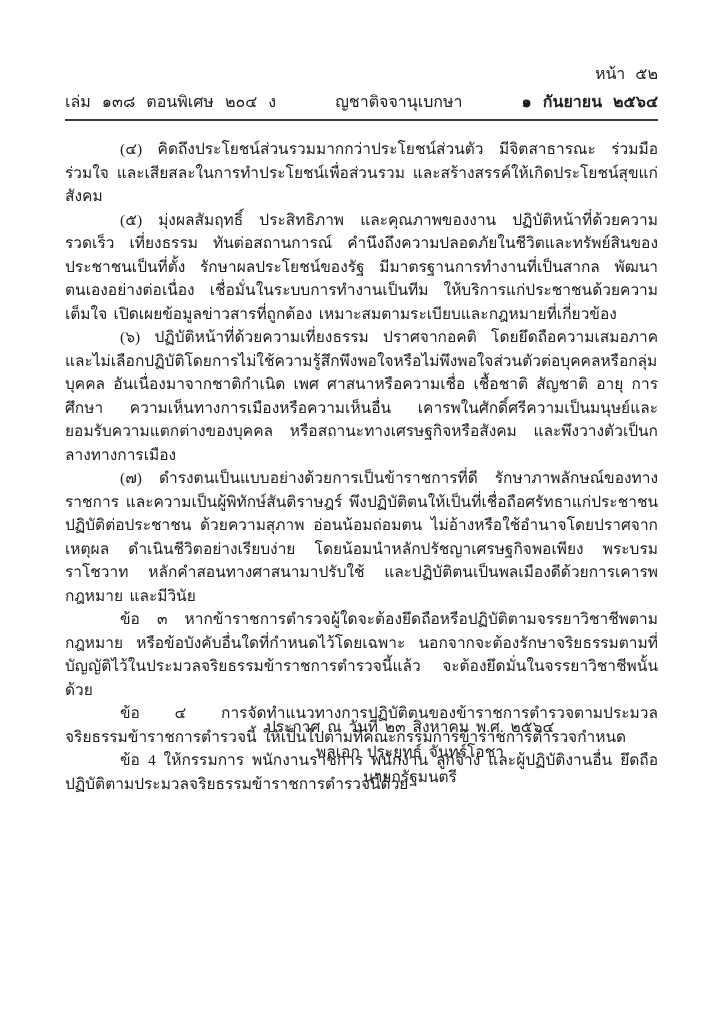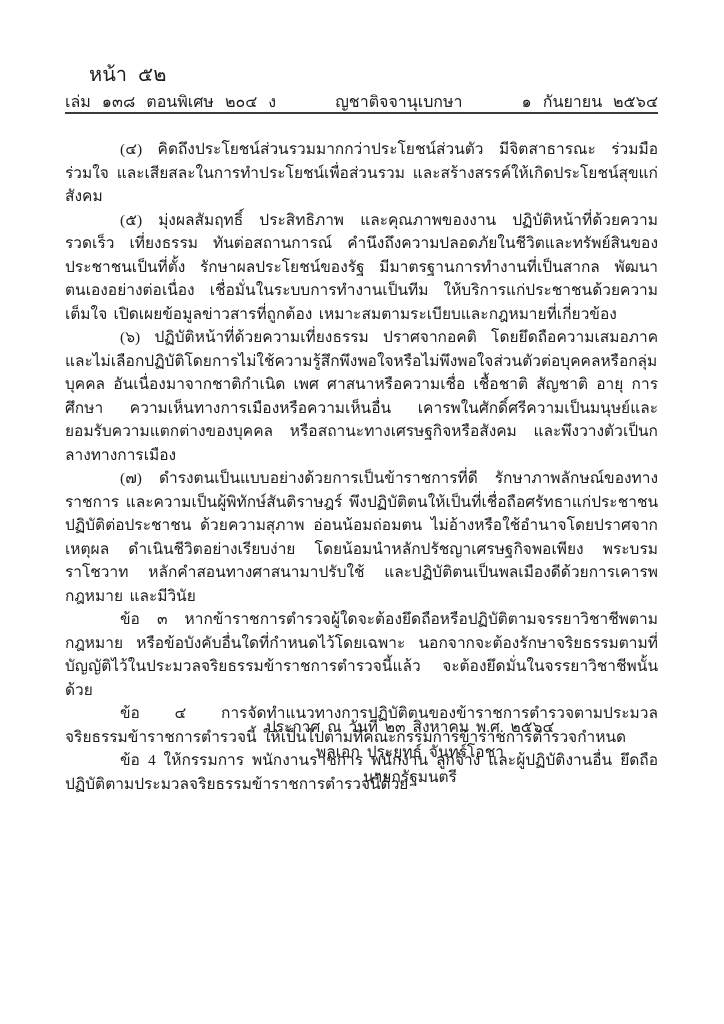--- a/index.html
+++ b/index.html
@@ -18,38 +18,39 @@
     overflow: hidden;
   }
   
   .header {
     position: absolute;
     top: 64px;
     left: 65px;
     width: 593px;
   }
   .page-label {
-    text-align: left;
+    text-align: right;
     padding-left: 24px;          
-    font-size: 20px;
+    font-size: 16px;
     line-height: 20px;
     word-spacing: 6px;
   }
   .header-row {
     display: flex;
     justify-content: space-between;
     align-items: baseline;
     margin-top: 8px;
+    padding-bottom: 7px;
     border-bottom: 2.5px solid #3a3a3a;
     font-size: 16px;
     line-height: 20px;
   }
   .header-row .volume { word-spacing: 7px; }
   .header-row .gazette { word-spacing: 4px; }
-  .header-row .pubdate { word-spacing: 7px; }
+  .header-row .pubdate { word-spacing: 7px; font-weight: bold; }
   
   .body-text {
     position: absolute;
     top: 137px;
     left: 65px;
     width: 593px;
     font-size: 15.5px;
     line-height: 23.5px;
     word-spacing: 2.5px;
   }

